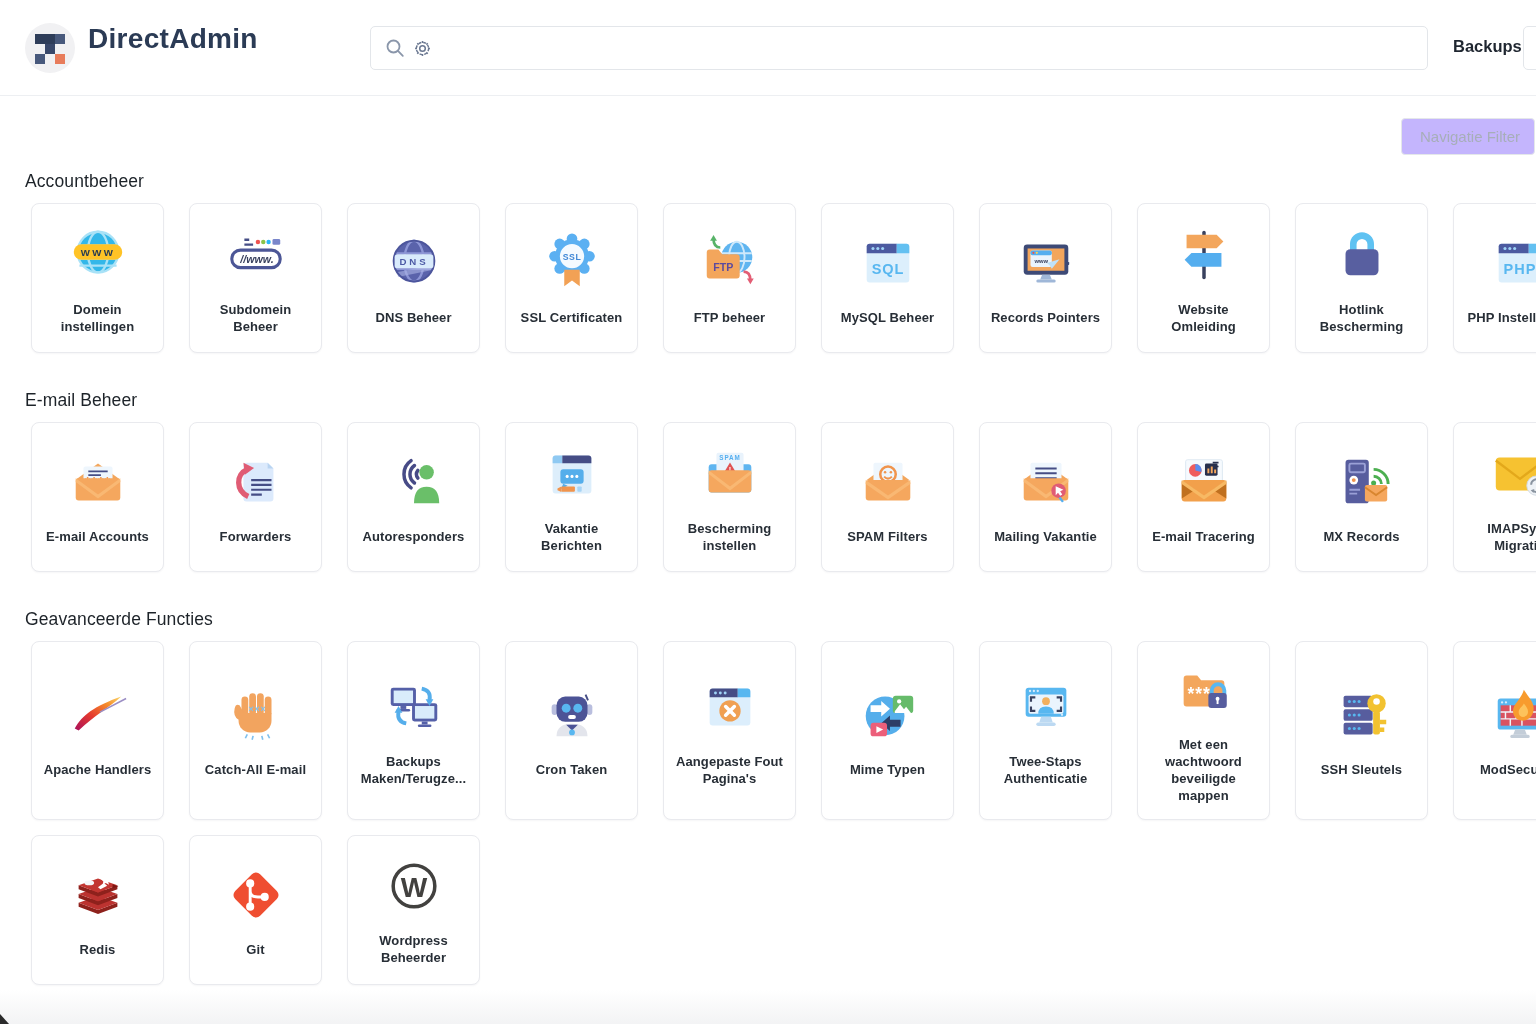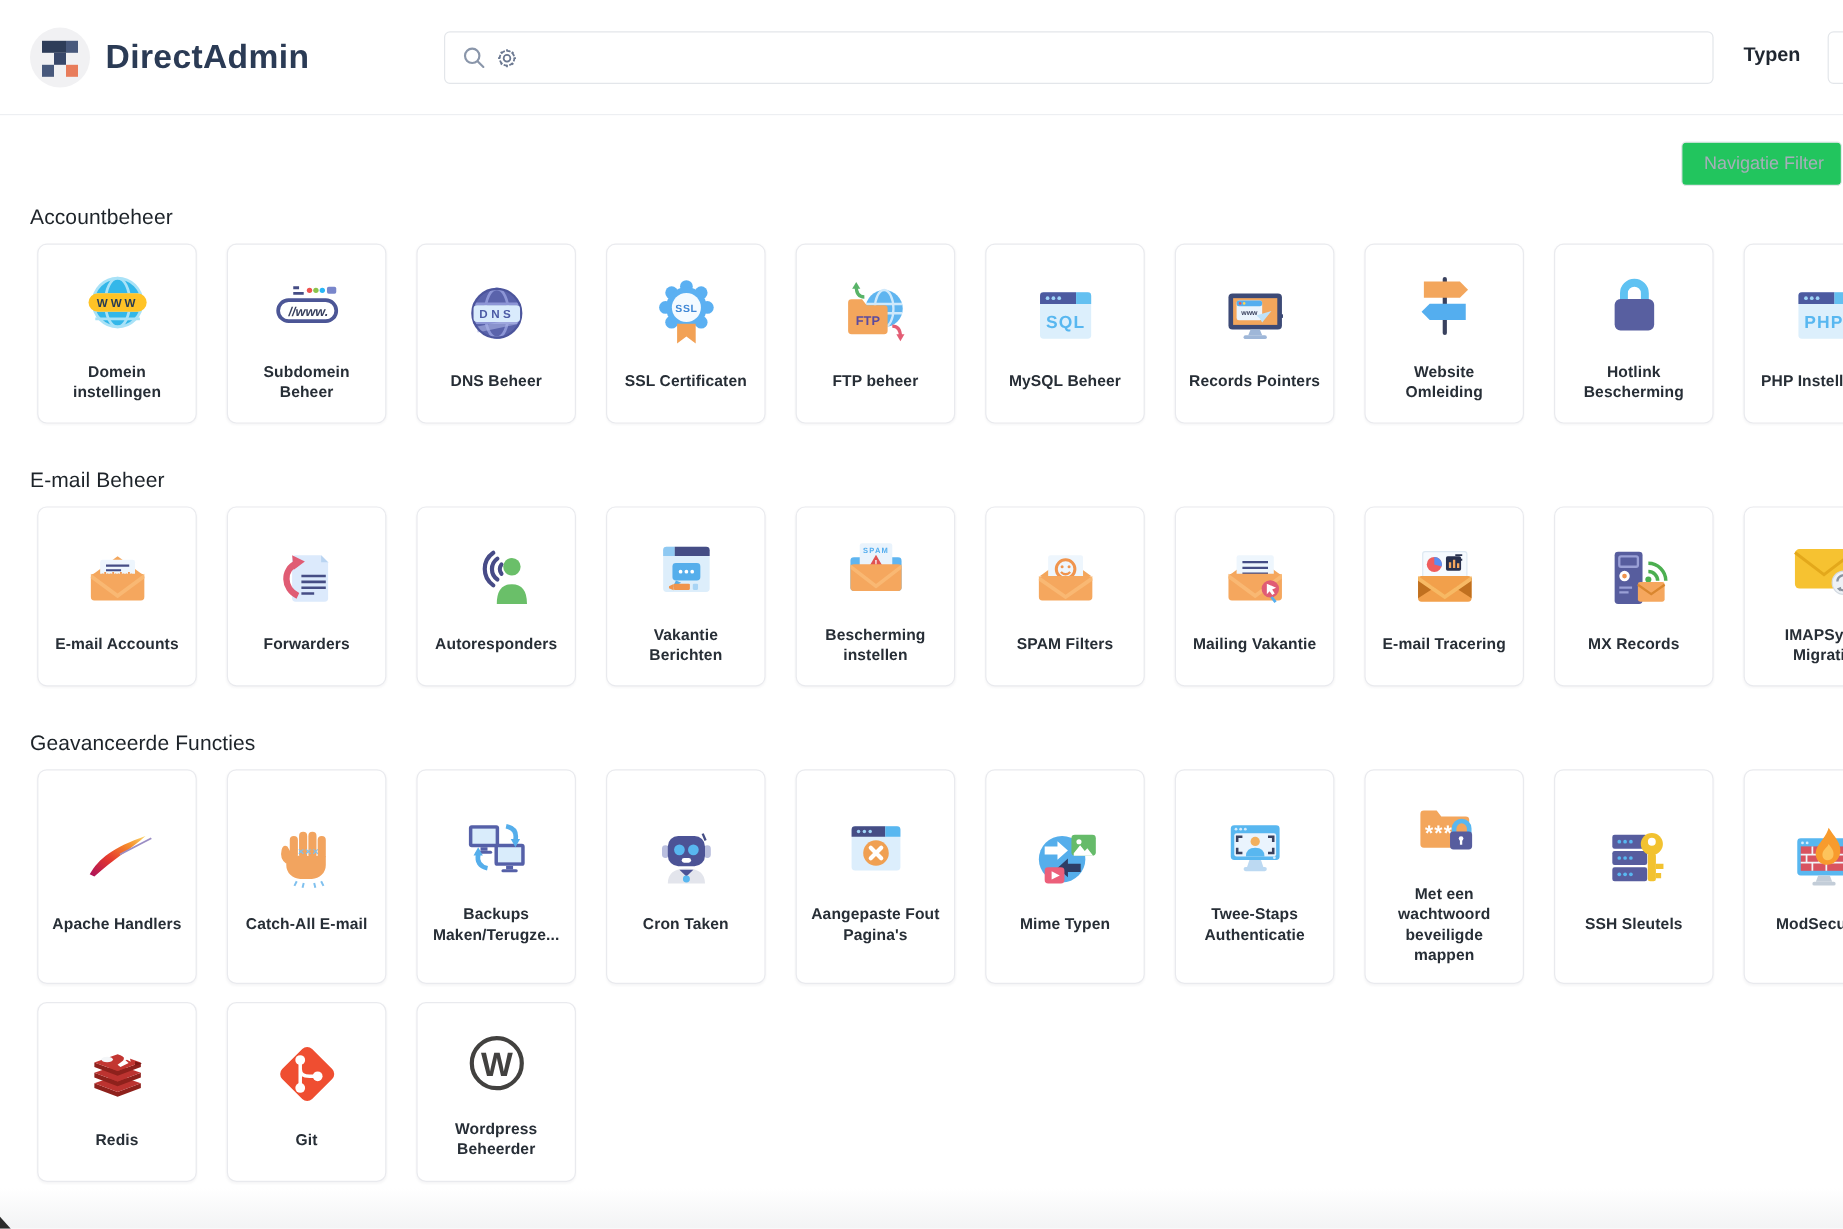--- a/index.html
+++ b/index.html
@@ -9,21 +9,21 @@
     background:#ffffff;
     font-family:"Liberation Sans","DejaVu Sans",sans-serif;
     color:#23282e;
   }
   
   .header {
     position:relative; height:96px; background:#fff;
     border-bottom:1px solid #edeff2;
     display:flex; align-items:center;
   }
-  .brand { display:flex; align-items:center; margin-left:25px; }
+  .brand { display:flex; margin-left:25px; }
   .brand-mark {
     width:50px; height:50px; border-radius:50%; background:#f1f1f3;
     display:flex; align-items:center; justify-content:center;
   }
   .brand-name {
     margin-left:13px; font-size:28px; font-weight:700; color:#2b3b55;
     letter-spacing:0.3px;
   }
   .search-box {
     position:absolute; left:370px; top:26px; width:1058px; height:44px;
@@ -43,21 +43,21 @@
     position:absolute; left:1453px; top:37px;
     font-size:16.5px; font-weight:700; color:#1f2630;
   }
   .user-btn {
     position:absolute; left:1523px; top:26px; width:42px; height:44px;
     border:1px solid #e3e6ea; border-radius:5px; background:#fff;
   }
   
   .nav-filter {
     position:absolute; left:1401px; top:118px; width:134px; height:37px;
-    border:1px solid #e4e7ea; border-radius:4px; background:#22c55e;
+    border:1px solid #e4e7ea; border-radius:4px; background:#c4b5fd;
     padding:0 10px 0 18px; font-size:15px; color:#3a4350;
     font-family:inherit; outline:none;
   }
   .nav-filter::placeholder { color:#a7aeb9; }
   
   .sections { position:relative; }
   .section { margin-top:37px; }
   .section:first-child { margin-top:75px; }
   .section-title {
     margin:0 0 11px 25px; font-size:17.5px; font-weight:400; color:#1d2329;
@@ -119,21 +119,21 @@
       <span style="display:flex;">
         <svg width="21" height="21" viewBox="0 0 24 24" fill="none" stroke="#6b7891" stroke-width="1.7">
           <circle cx="12" cy="12" r="3.2"></circle>
           <path d="M12 3.5v2.2M12 18.3v2.2M3.5 12h2.2M18.3 12h2.2M6 6l1.6 1.6M16.4 16.4L18 18M18 6l-1.6 1.6M7.6 16.4L6 18"></path>
           <circle cx="12" cy="12" r="7" stroke-dasharray="3.2 2.3"></circle>
         </svg>
       </span>
     </button>
   </div>
 
-  <div class="domain-label">Typen</div>
+  <div class="domain-label">Backups</div>
   <button class="user-btn"></button>
 </div>
 
 <input class="nav-filter" type="text" placeholder="Navigatie Filter" style="">
 
 <div class="sections">
     <section class="section">
       <h2 class="section-title">Accountbeheer</h2>
       <div class="grid">
         <div class="card">

